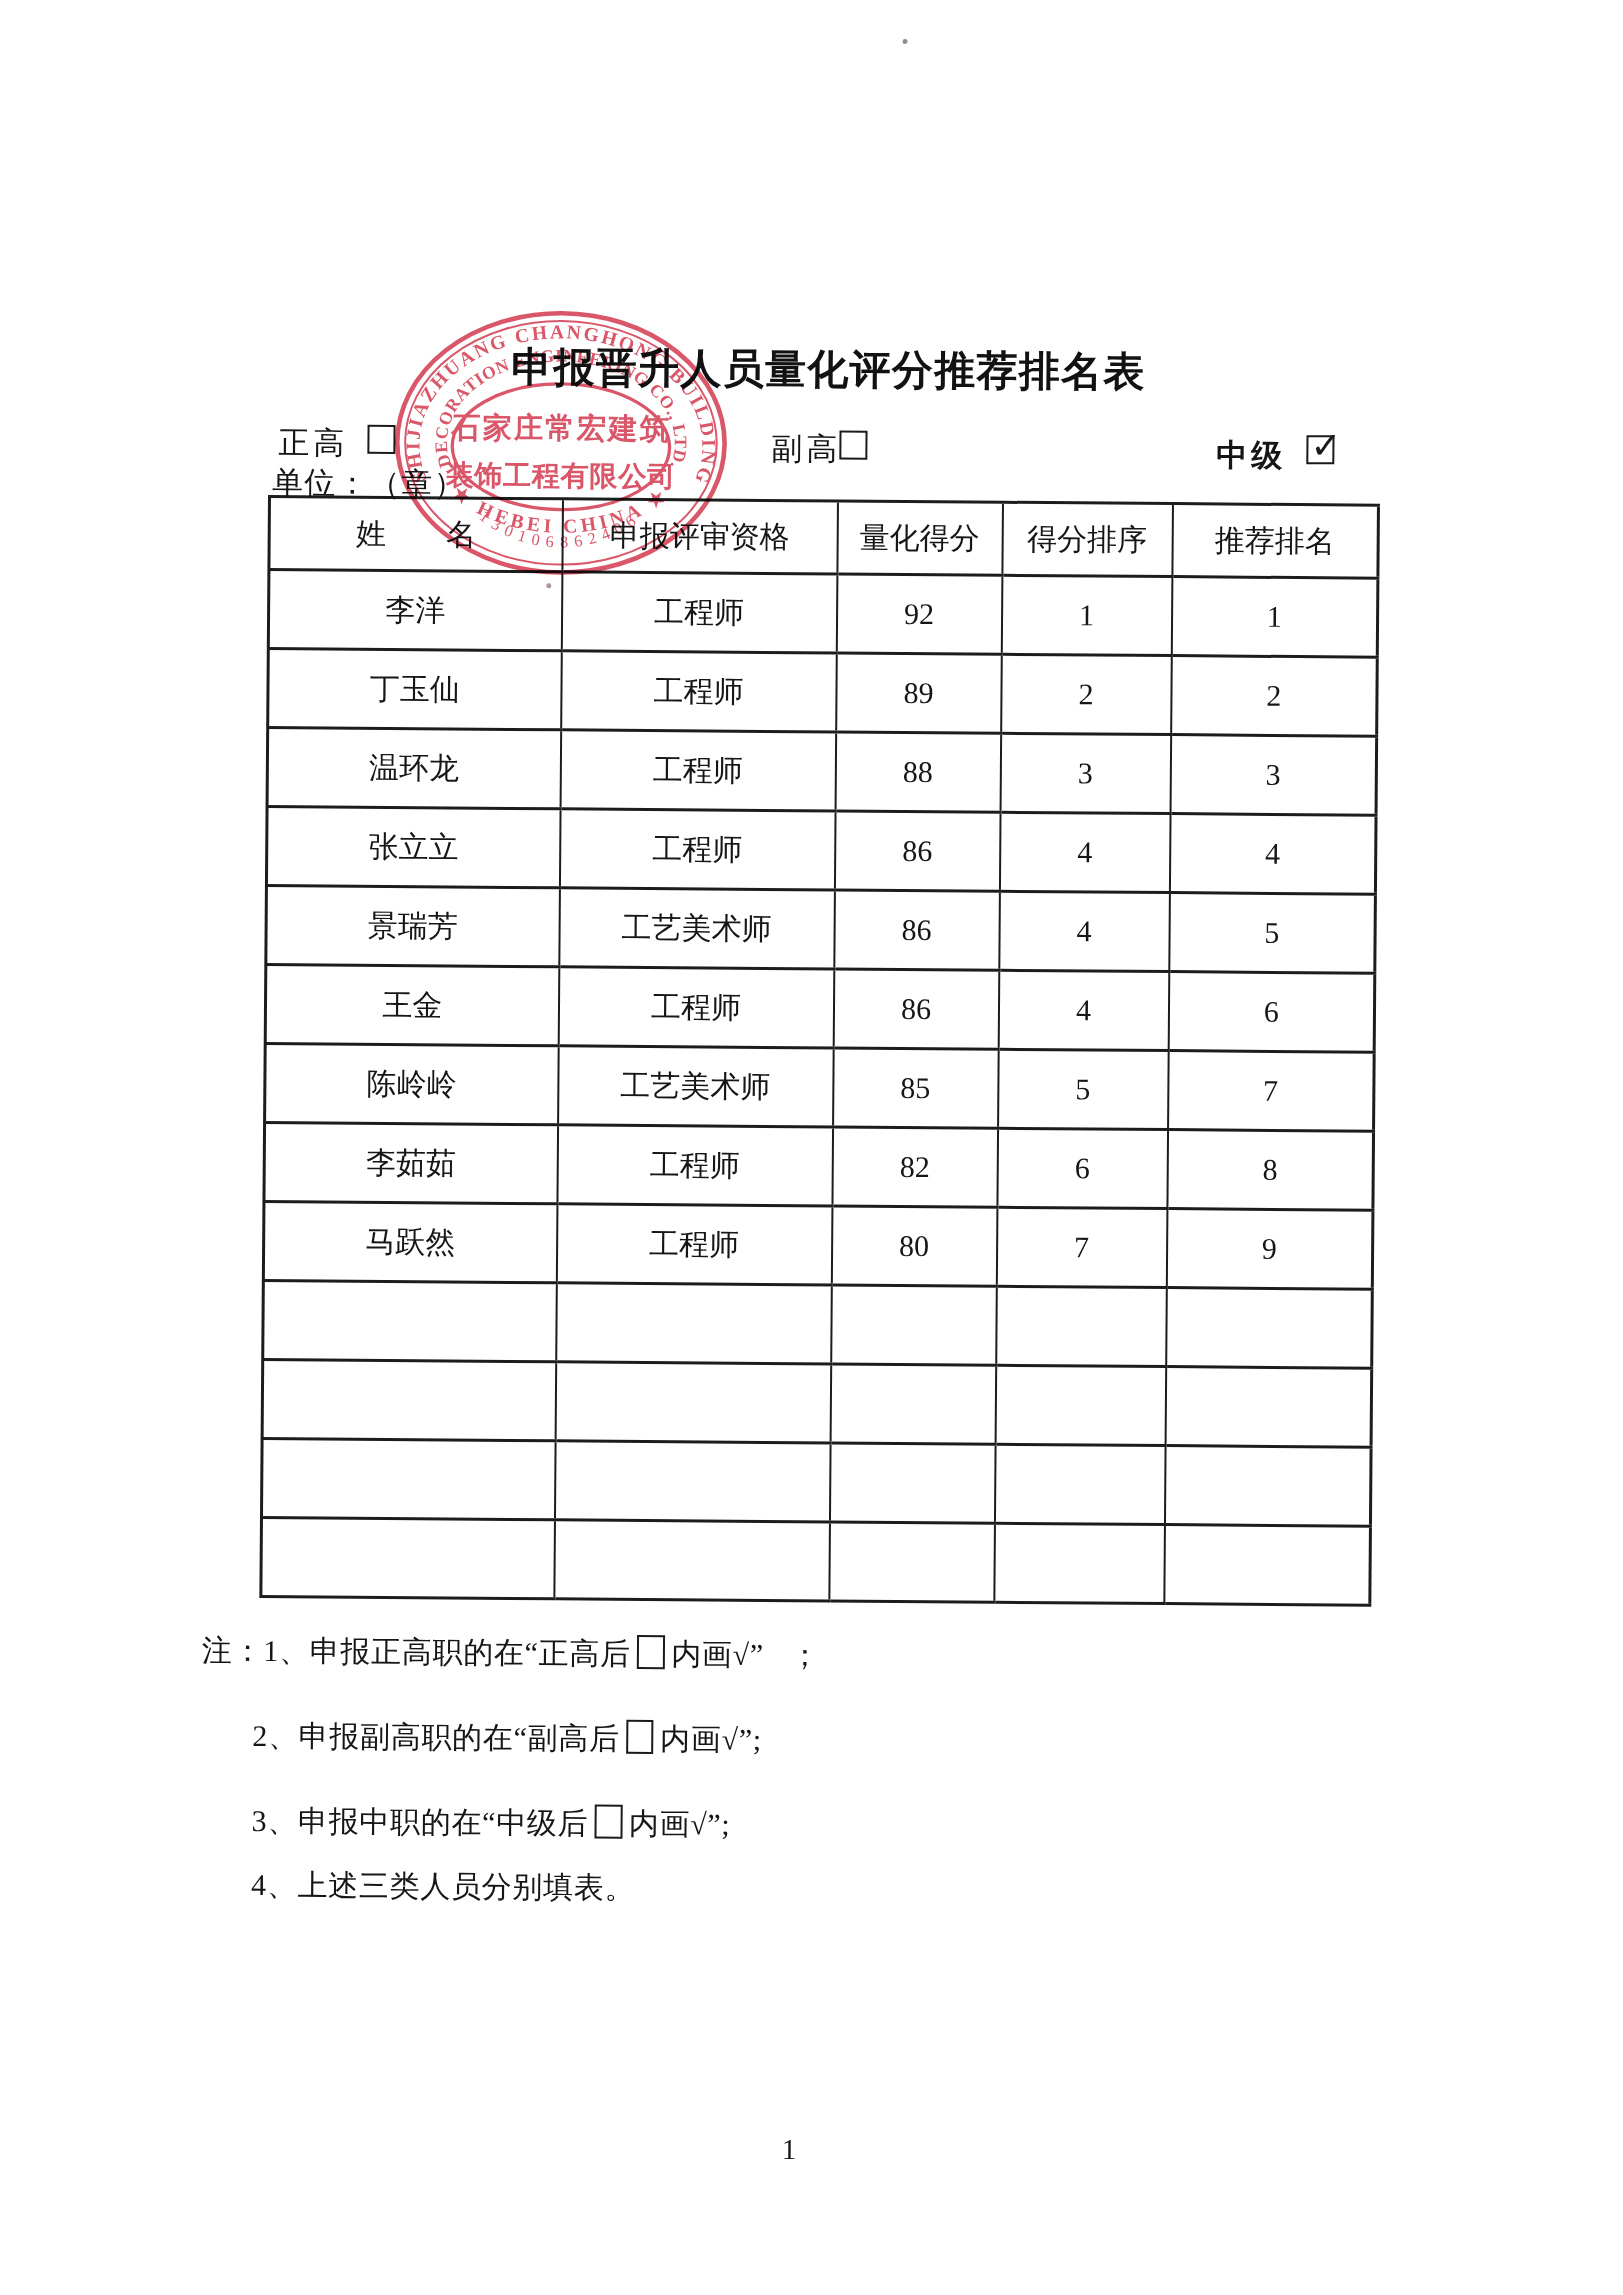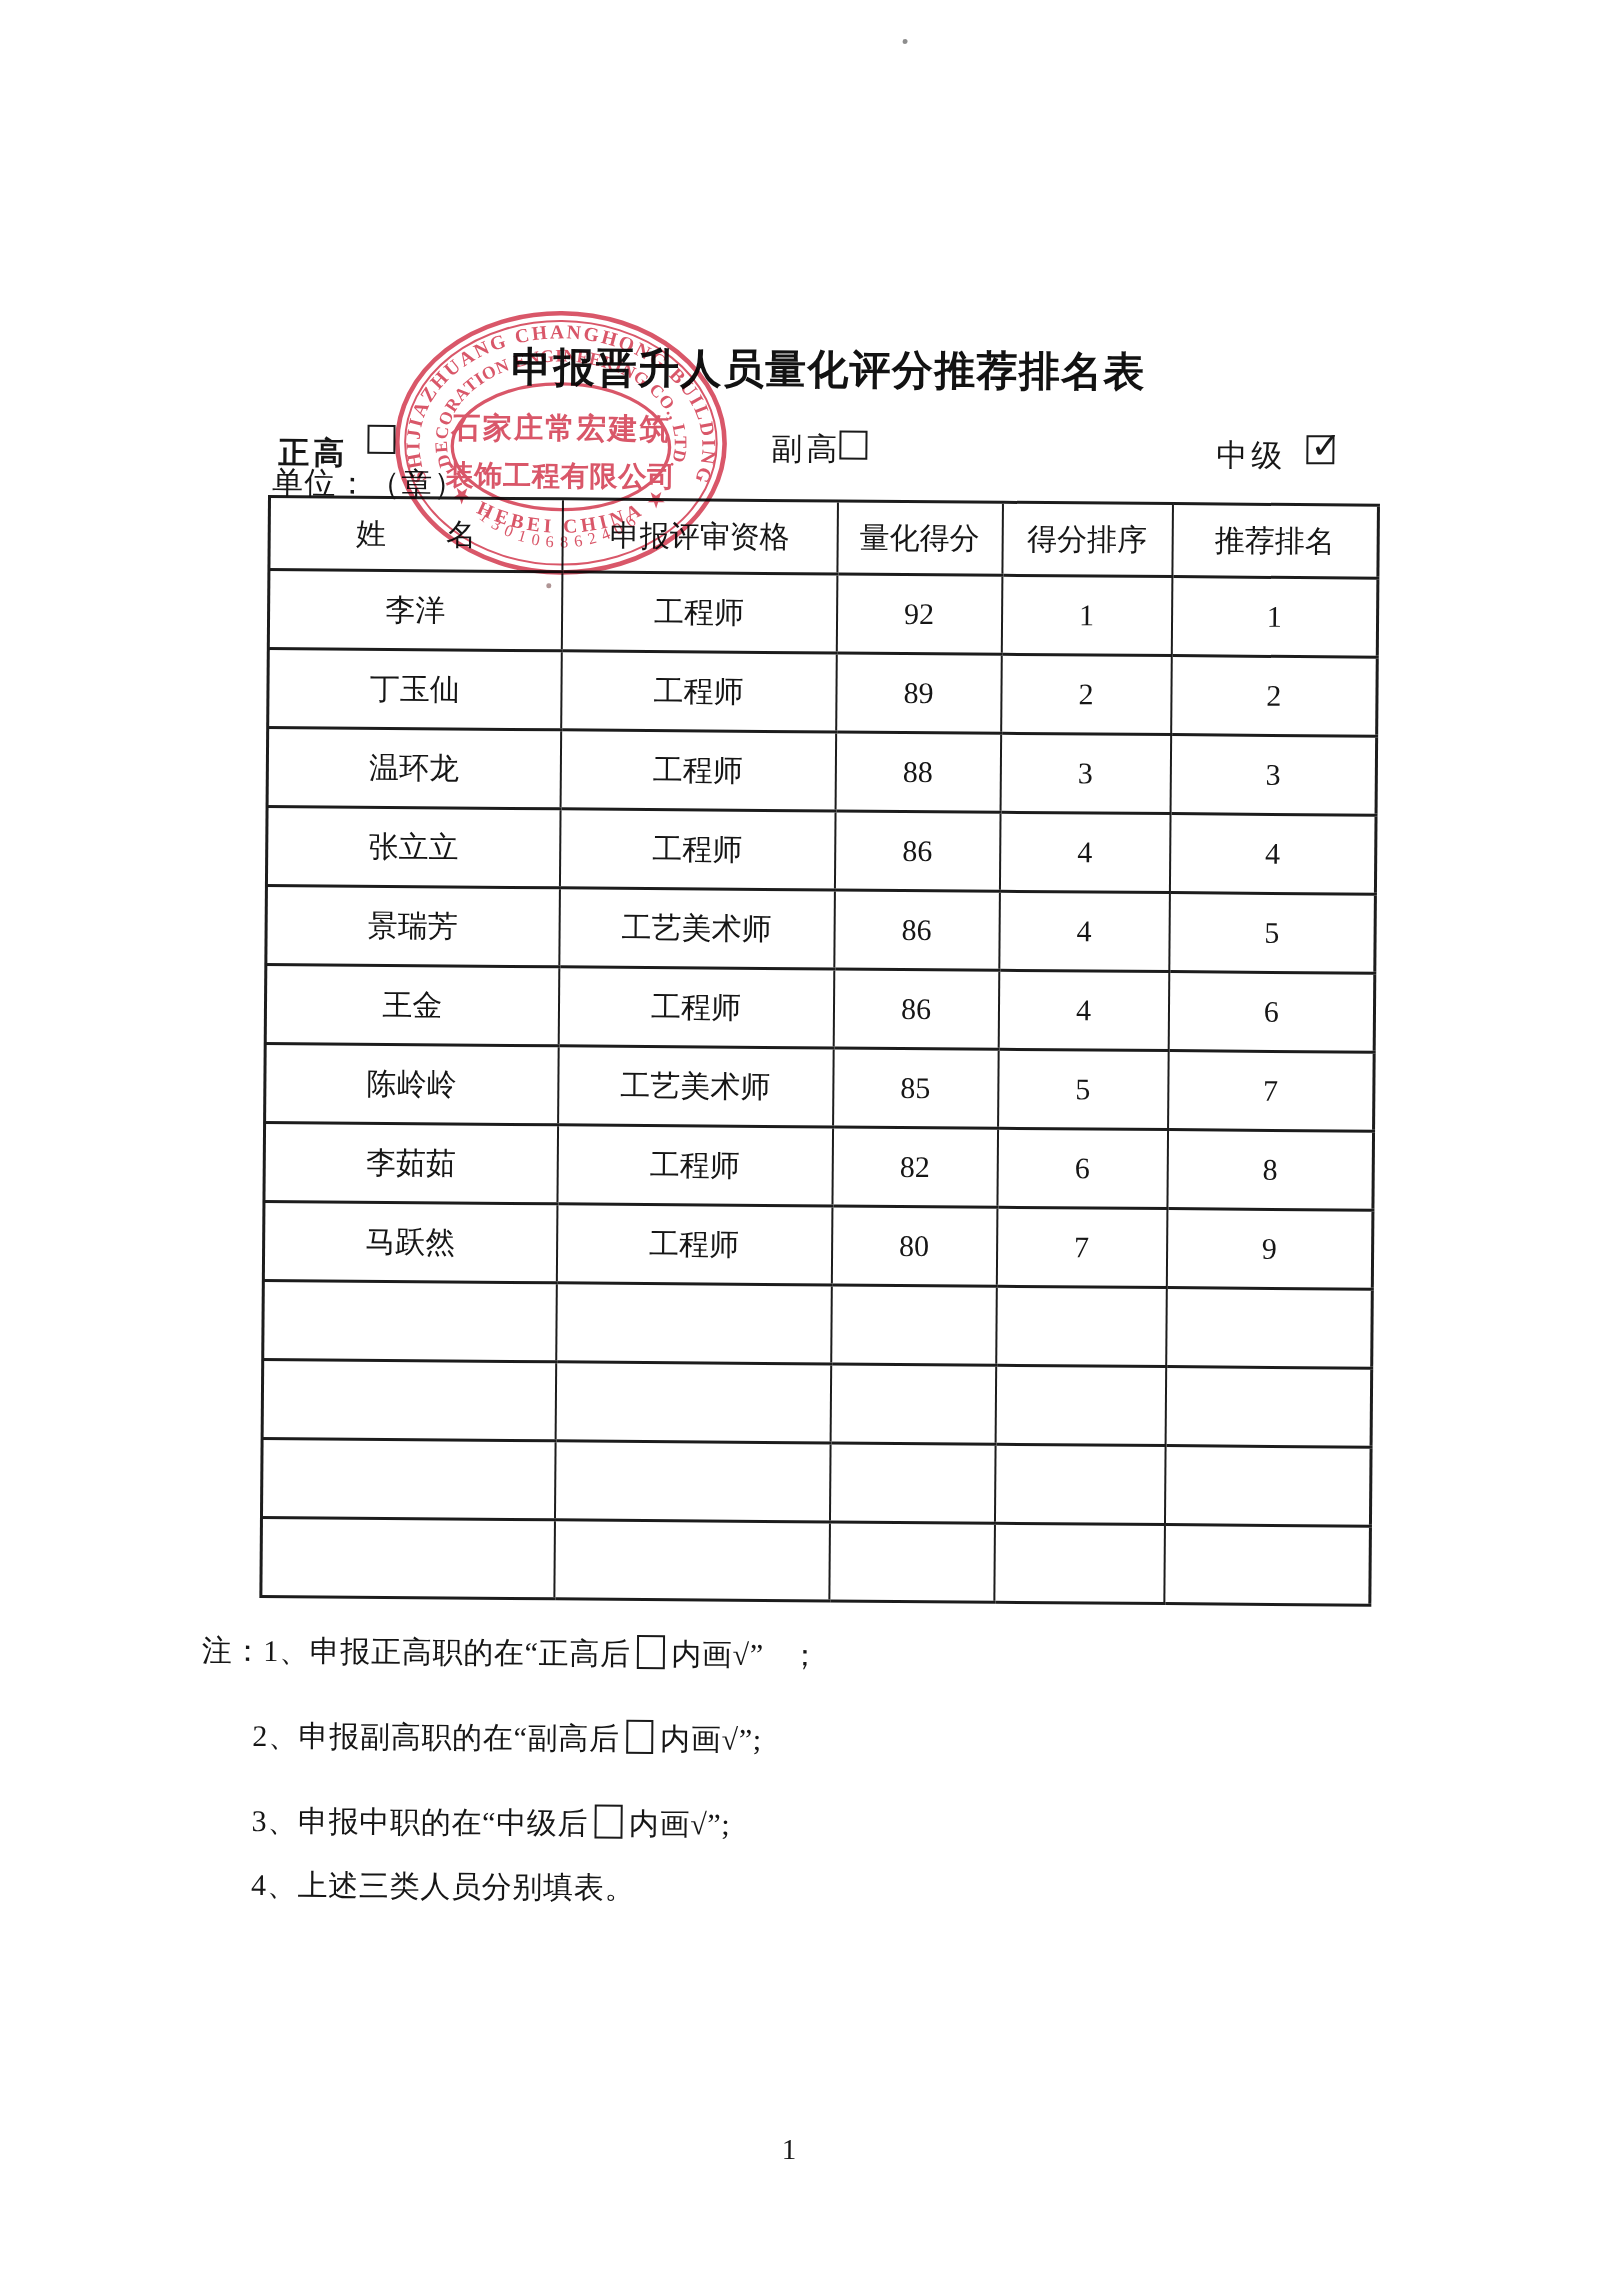--- a/index.html
+++ b/index.html
@@ -83,27 +83,27 @@
     </text>
     <text font-family="Liberation Serif, DejaVu Serif, serif" font-size="25" letter-spacing="10">
       <textPath href="#arcBot2" startOffset="50%" text-anchor="middle">130106862406</textPath>
     </text>
     <text x="262" y="200" text-anchor="middle" font-size="45" font-weight="bold" letter-spacing="3">石家庄常宏建筑</text>
     <text x="262" y="272" text-anchor="middle" font-size="43" font-weight="bold" letter-spacing="1">装饰工程有限公司</text>
   </svg>
 
   <div class="title">申报晋升人员量化评分推荐排名表</div>
 
-  <div class="lvl" style="left:278px; top:432px;font-weight:bold;">正高</div>
+  <div class="lvl" style="left:278px; top:422px;">正高</div>
   <div class="cbox" style="left:367px; top:424px;"></div>
 
   <div class="lvl" style="left:771px; top:424px;">副高</div>
   <div class="cbox" style="left:839px; top:426px;"></div>
 
-  <div class="lvl" style="left:1216px; top:427px;">中级</div>
+  <div class="lvl" style="left:1216px; top:427px;font-weight:bold;">中级</div>
   <div class="cbox" style="left:1306px; top:427px;">
     <span class="chk">✓</span>
   </div>
 
   <div class="unit">单位：（章）</div>
 
   <table class="main">
     <colgroup>
       <col style="width:293px">
         <col style="width:275px">

